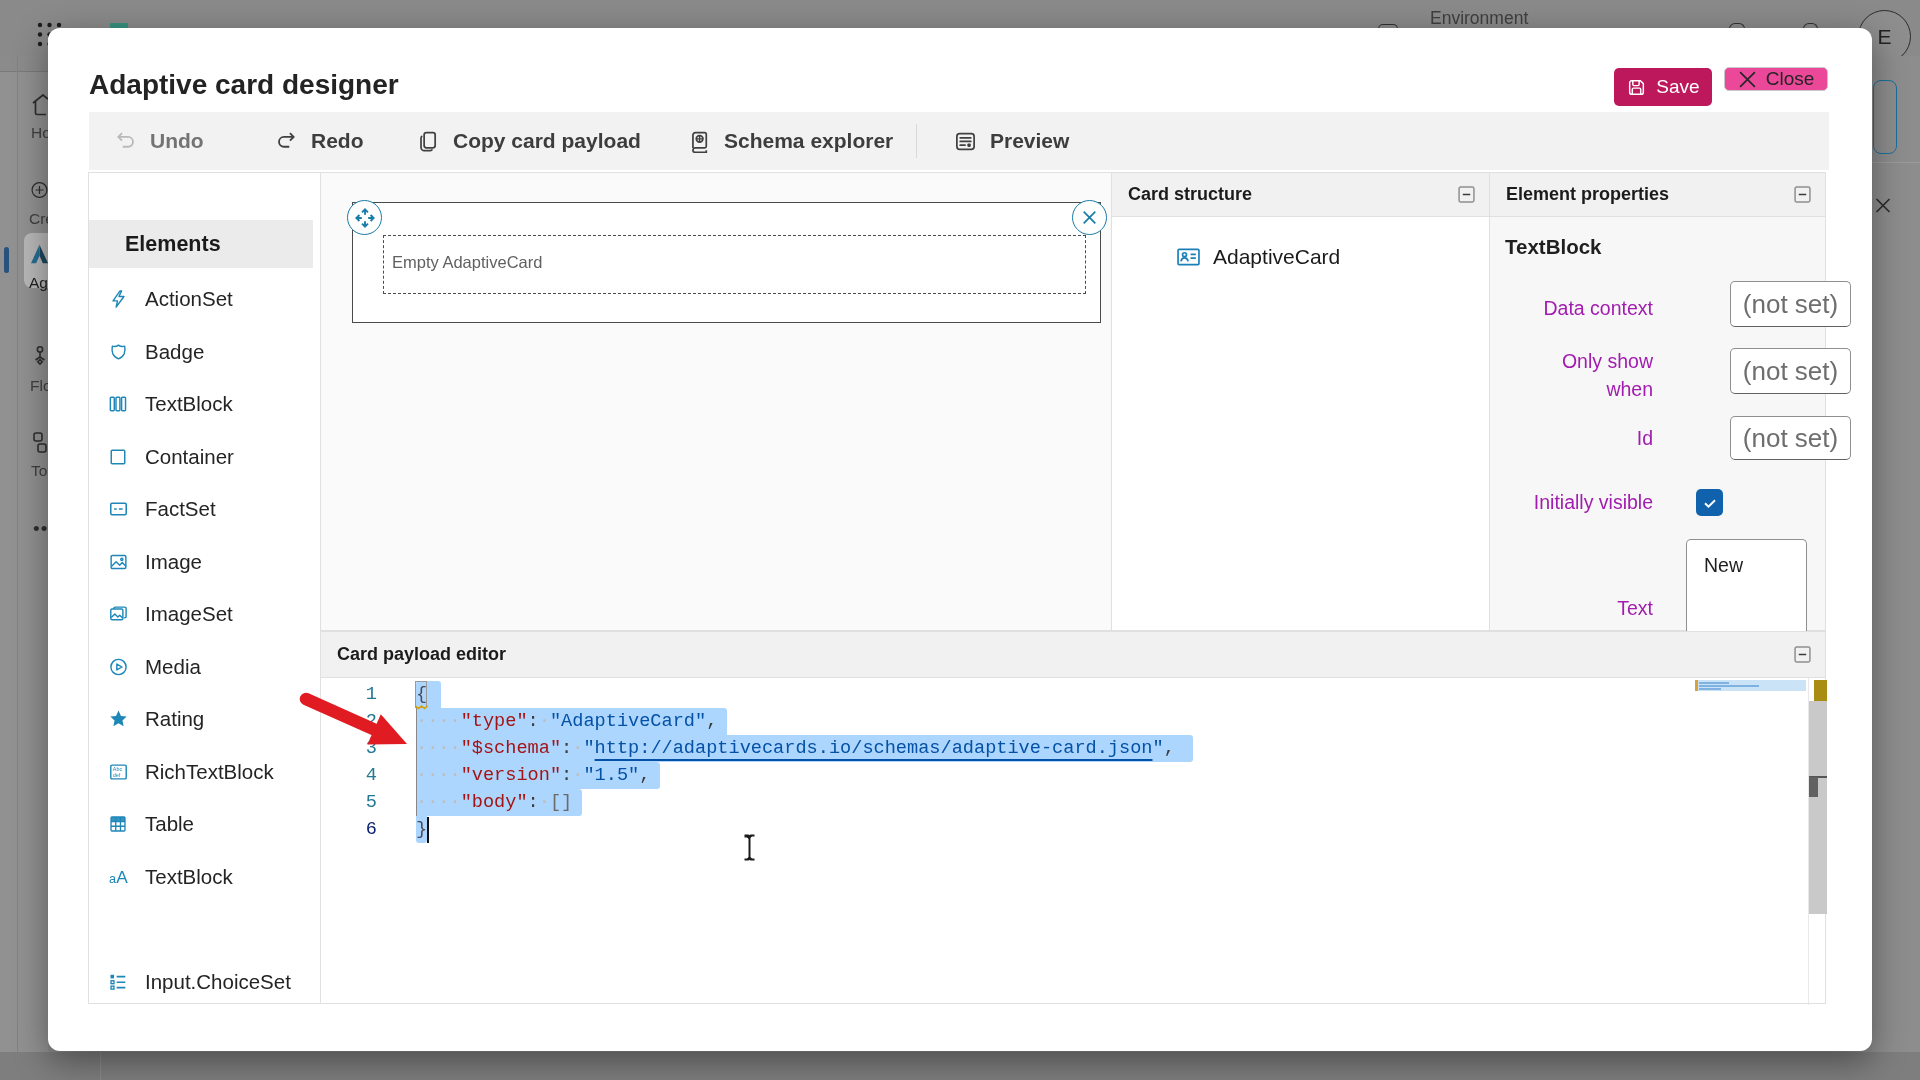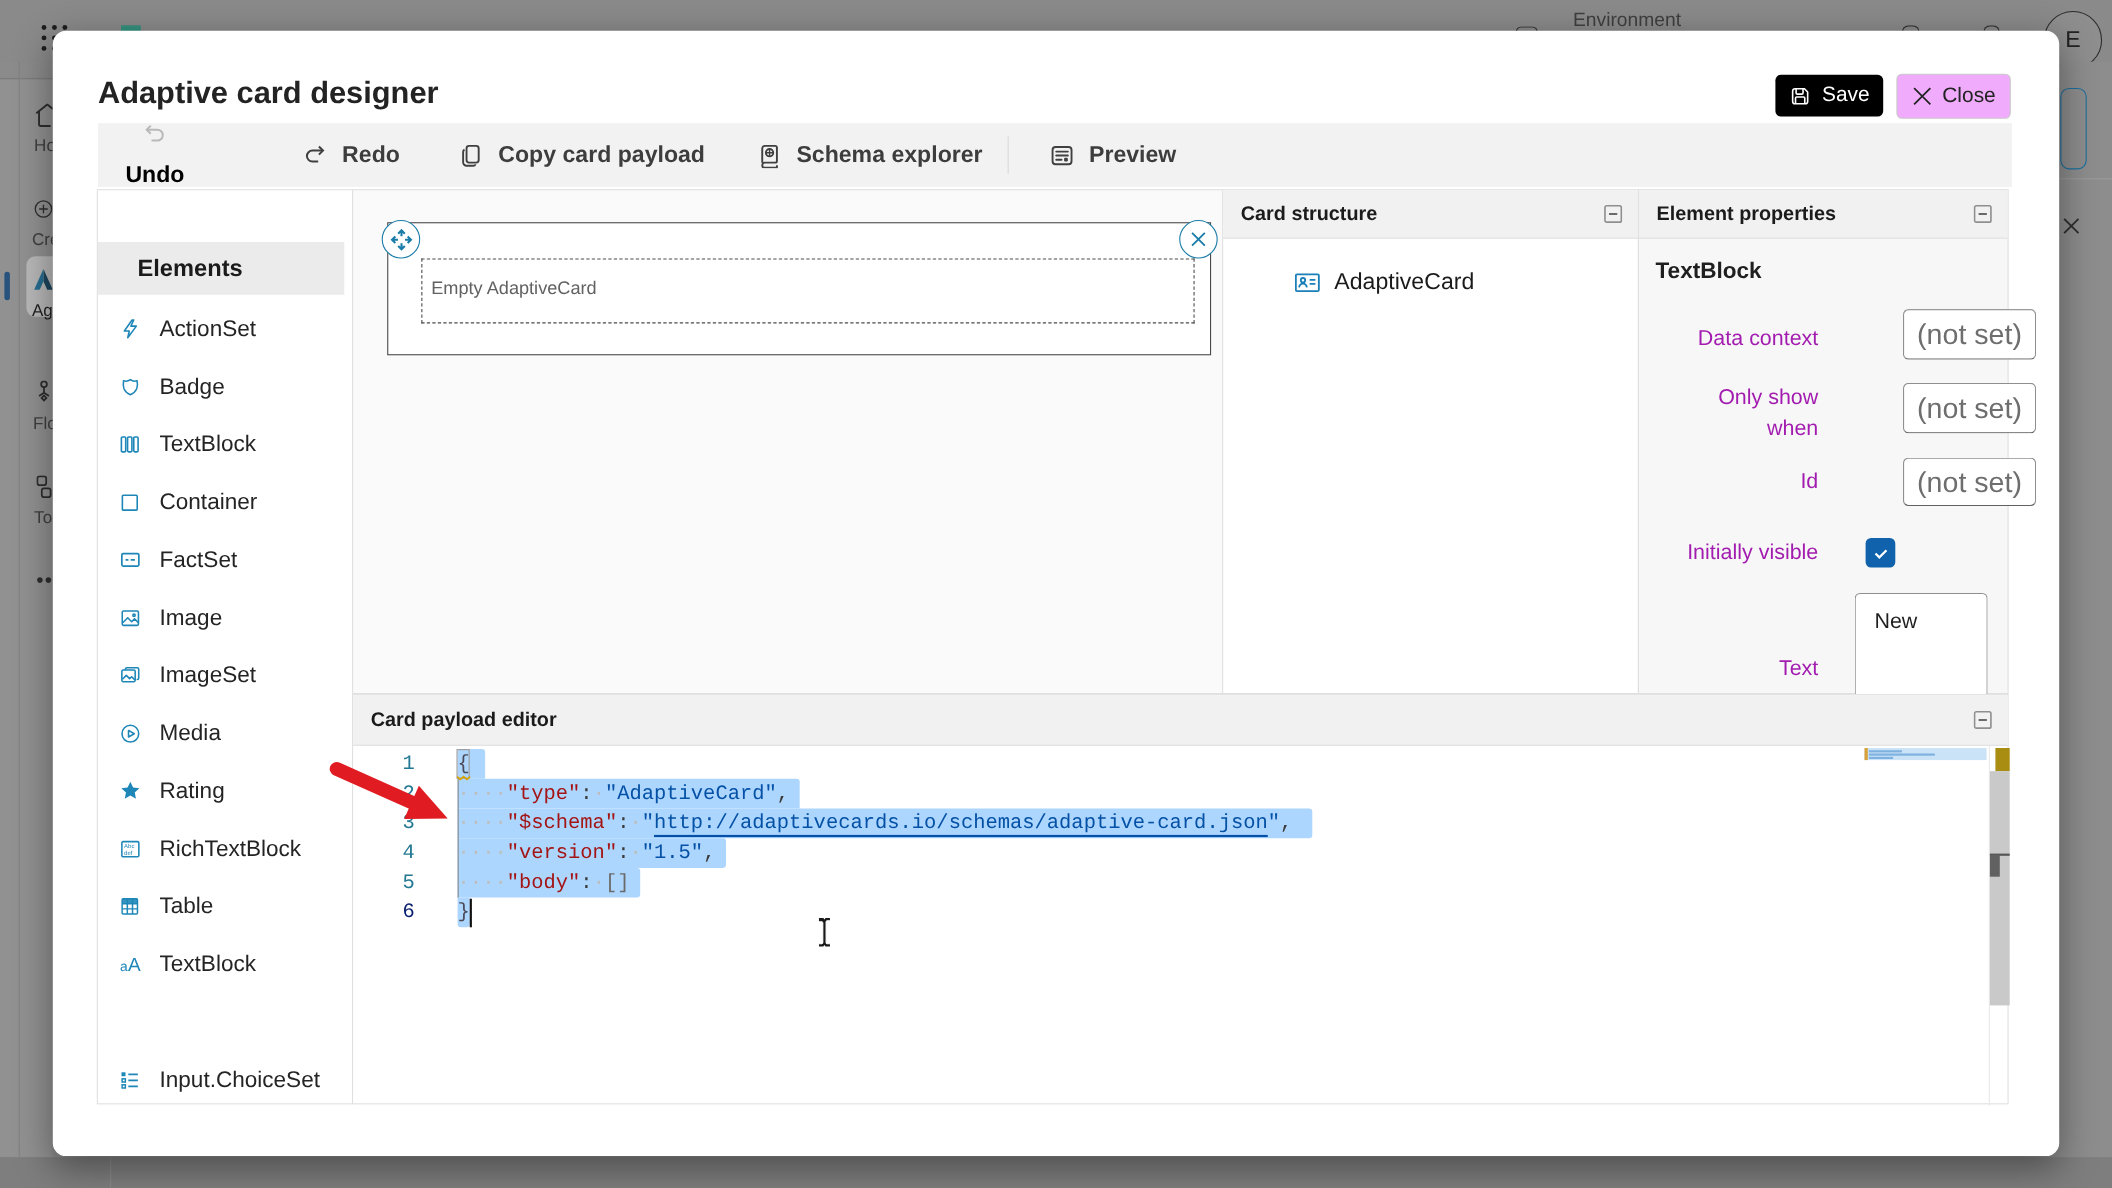--- a/index.html
+++ b/index.html
@@ -12,27 +12,27 @@
   .bd-txt { color:#3f3f3f; }
 
   
   #modal {
     position:absolute; left:48px; top:28px; width:1824px; height:1023px;
     background:#ffffff; border-radius:12px;
     box-shadow:0 10px 34px rgba(0,0,0,0.40);
   }
   #title { position:absolute; left:41px; top:41px; font-size:28px; font-weight:700; color:#232323; letter-spacing:0; }
   
-  #btn-save { position:absolute; left:1566px; top:40px; width:98px; height:38px; background:#000000; border-radius:5px; color:#fff; display:flex; align-items:center; justify-content:center; gap:9px; font-size:19px; }
-  #btn-close { position:absolute; left:1676px; top:39px; width:104px; height:41px; background:#f0abfc; border:1px solid #c9c9c9; border-radius:5px; color:#242424; display:flex; align-items:center; justify-content:center; gap:9px; font-size:19px; }
+  #btn-save { position:absolute; left:1566px; top:40px; width:98px; height:38px; background:#be185d; border-radius:5px; color:#fff; display:flex; align-items:center; justify-content:center; gap:9px; font-size:19px; }
+  #btn-close { position:absolute; left:1676px; top:39px; width:104px; height:24px; background:#ec4899; border:1px solid #c9c9c9; border-radius:5px; color:#242424; display:flex; align-items:center; justify-content:center; gap:9px; font-size:19px; }
 
   
   #toolbar { position:absolute; left:41px; top:84px; width:1740px; height:58px; background:#f2f2f2; display:flex; align-items:center; }
   .tb-item { position:absolute; top:50%; transform:translateY(-50%); display:flex; align-items:center; gap:13px; font-size:21px; color:#3d3d3d; font-weight:600; }
-  .tb-item.disabled { color:#000000;flex-direction:column; }
+  .tb-item.disabled { color:#737373; }
 
   
   .panel { position:absolute; border:1px solid #e0e0e0; background:#fff; }
   .panel-header { height:44px; background:#f1f1f1; border-bottom:1px solid #e0e0e0; display:flex; align-items:center; justify-content:space-between; padding:0 14px 0 16px; }
   .panel-title { font-size:18px; font-weight:700; color:#1b1b1b; }
 
   
   #left-panel { left:40px; top:144px; width:233px; height:832px; }
   .sec-h { background:#ebebeb; font-size:21.5px; font-weight:700; color:#1b1b1b; padding-left:36px; display:flex; align-items:center; }
   .el-item { display:flex; align-items:center; position:absolute; left:0; width:100%; }

